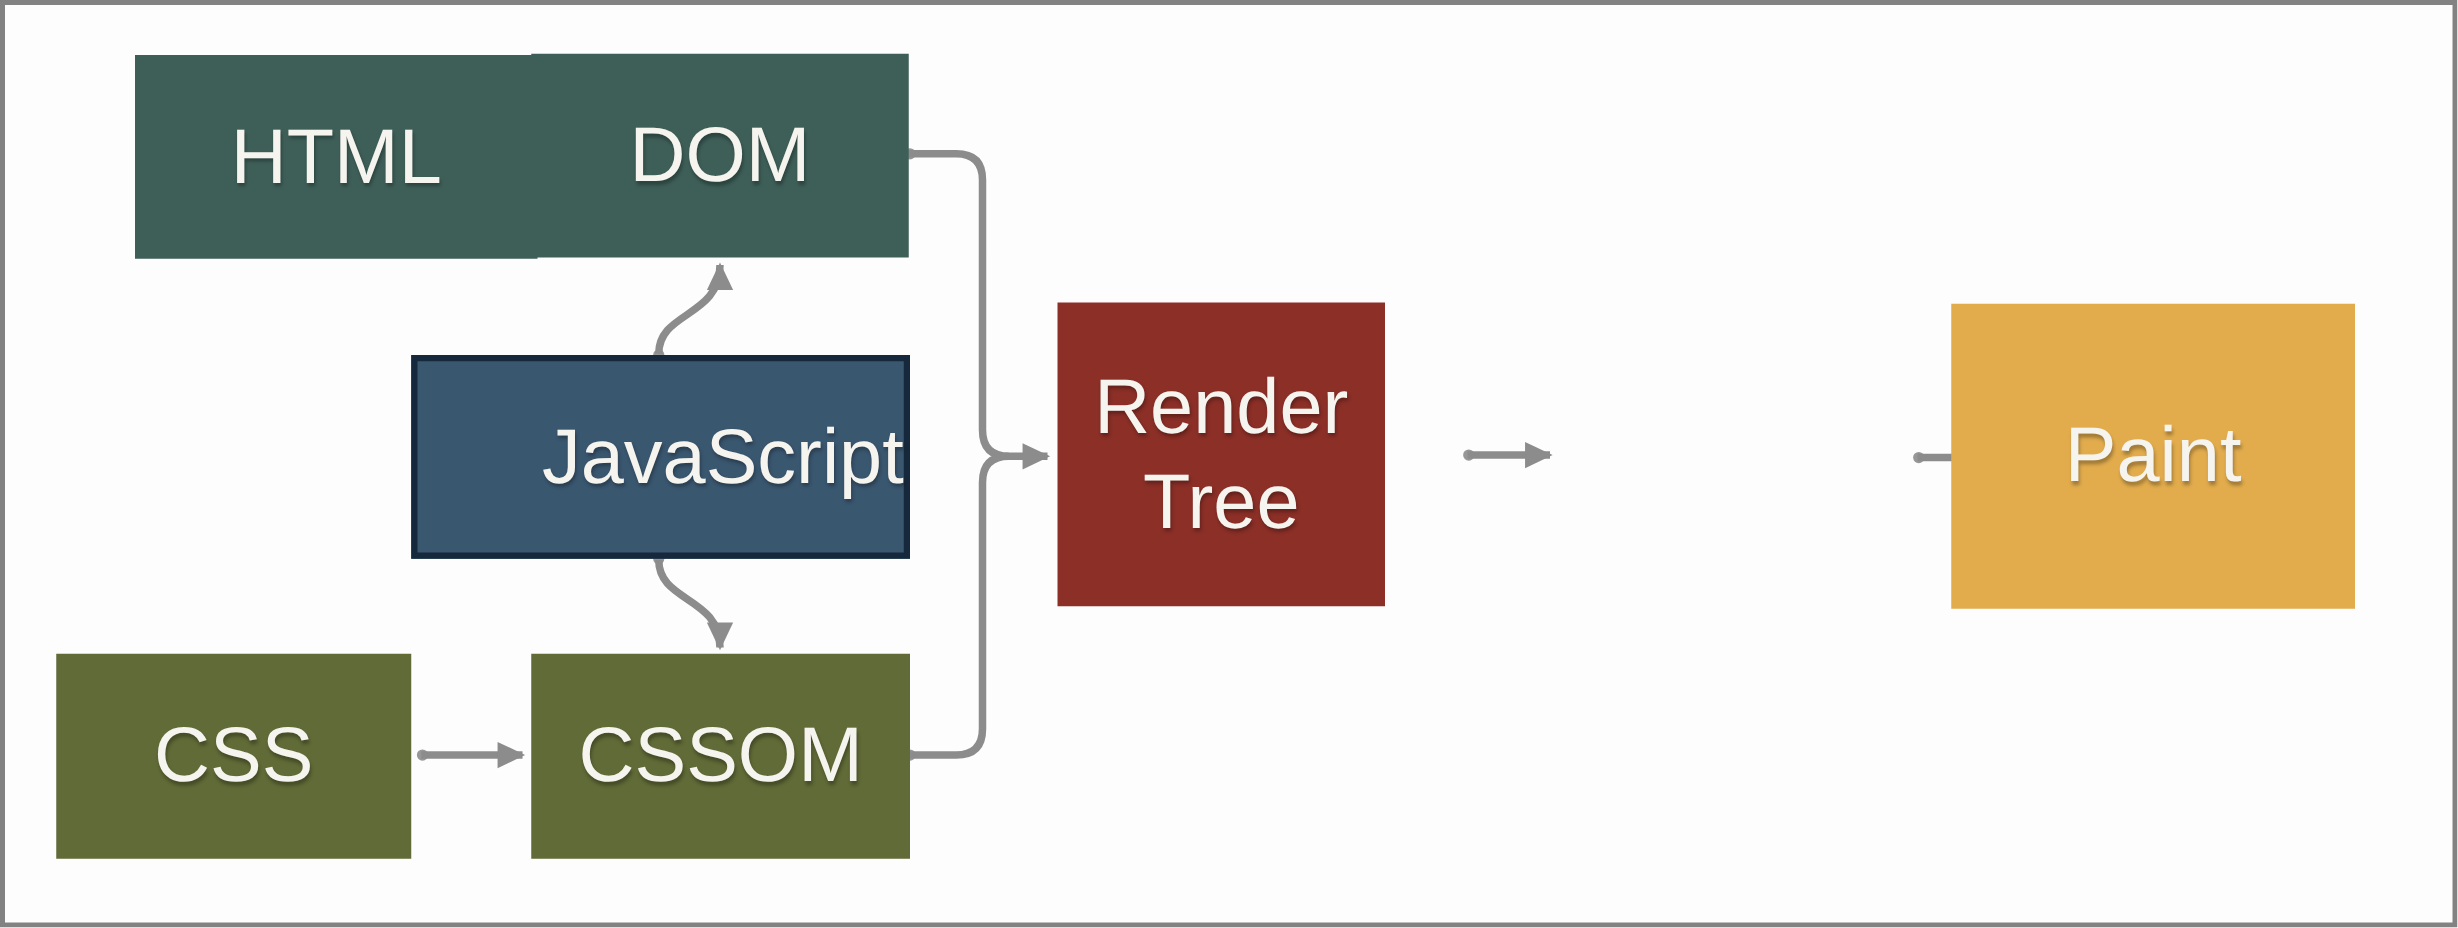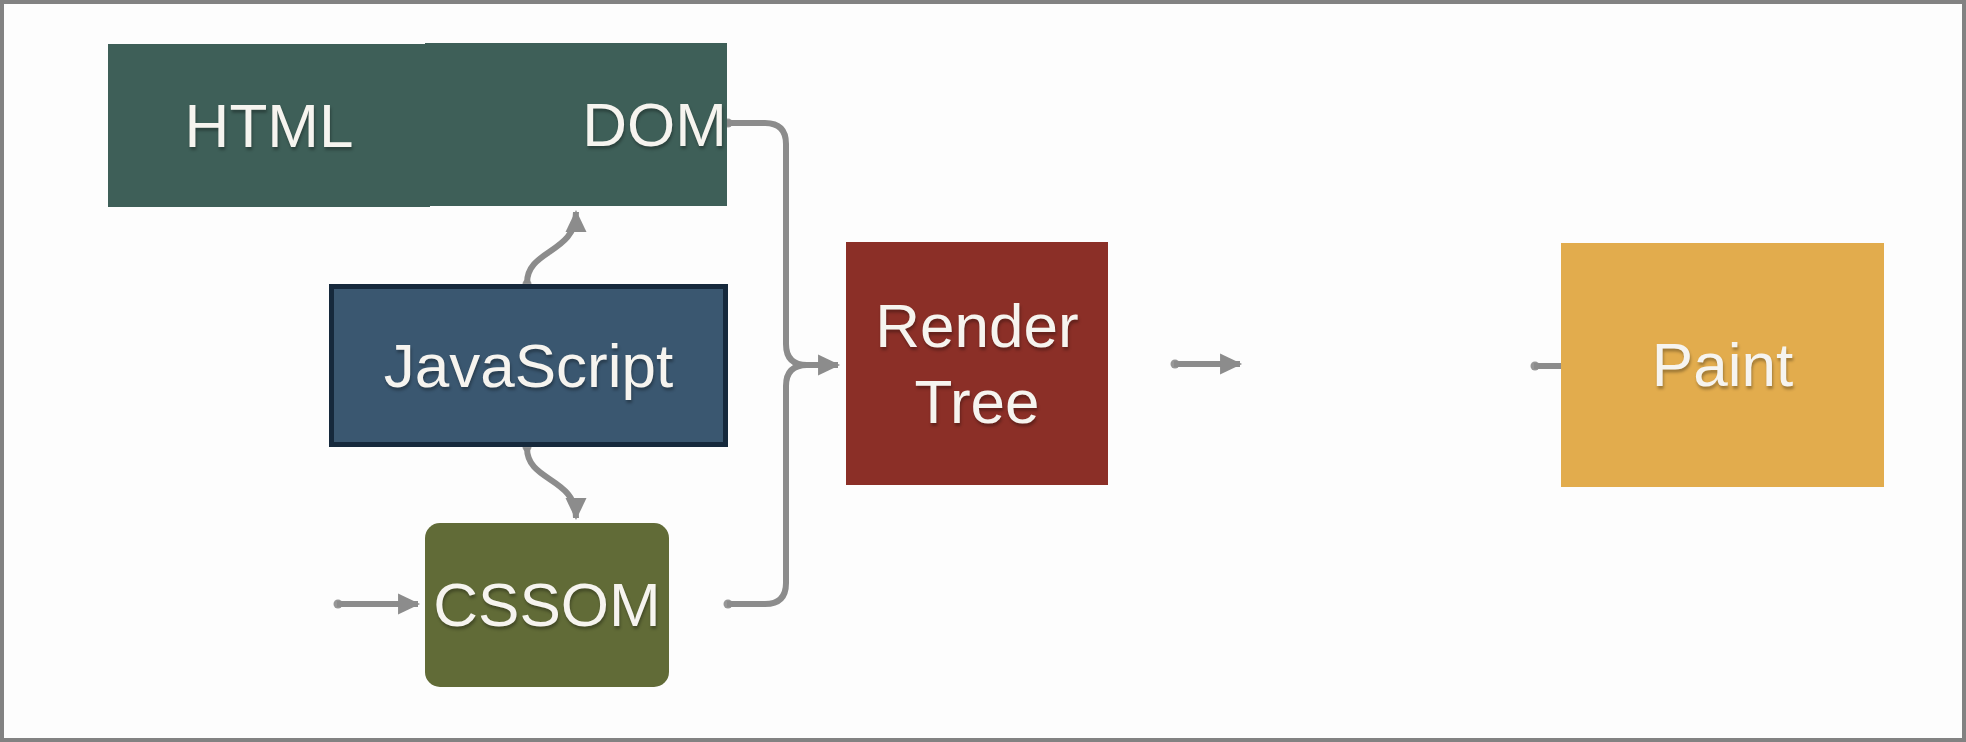--- a/index.html
+++ b/index.html
@@ -49,24 +49,24 @@
     text-align: center;
   }
   .node .label {
     color: var(--label, #F6F4EF);
     font-size: 62px;
     line-height: 1.22;
     text-shadow: 1px 3px 3px rgba(0,0,0,0.30);
     user-select: none;
   }
   .node-html        { left: 56px;   top: 40px;  width: 322px; height: 163px; margin-left: 48px; }
-  .node-dom         { left: 421px;  top: 39px;  width: 302px; height: 163px; justify-content: flex-end; }
-  .node-javascript  { left: 325px;  top: 280px; width: 399px; height: 163px; border: 5px solid #16293C; }
+  .node-dom         { left: 421px;  top: 39px;  width: 302px; height: 163px; }
+  .node-javascript  { left: 325px;  top: 280px; width: 399px; height: 163px; border: 5px solid #16293C; justify-content: flex-end; }
   .node-css         { left: 41px;   top: 519px; width: 284px; height: 164px; }
-  .node-cssom       { left: 421px;  top: 519px; width: 244px; height: 164px; border-radius: 15px; }
+  .node-cssom       { left: 421px;  top: 519px; width: 303px; height: 164px; }
   .node-render-tree { left: 842px;  top: 238px; width: 262px; height: 243px; }
   .node-render-tree .label { width: 240px; }
   .node-layout      { left: 1242px; top: 239px; width: 281px; height: 244px; }
   .node-paint       { left: 1557px; top: 239px; width: 323px; height: 244px; }
 </style>
 </head>
 <body>
 
 <div class="canvas">
 
@@ -103,20 +103,23 @@
   </div>
 
   <div class="node node-dom" style="background-color: rgb(62, 95, 88);">
     <span class="label">DOM</span>
   </div>
 
   <div class="node node-javascript" style="background-color: rgb(58, 87, 112); border-color: rgb(22, 41, 60);">
     <span class="label">JavaScript</span>
   </div>
 
+  <div class="node node-css" style="background-color: rgb(97, 107, 55);">
+    <span class="label">CSS</span>
+  </div>
 
   <div class="node node-cssom" style="background-color: rgb(97, 107, 55);">
     <span class="label">CSSOM</span>
   </div>
 
   <div class="node node-render-tree" style="background-color: rgb(139, 47, 39);">
     <span class="label">Render Tree</span>
   </div>
 
 

